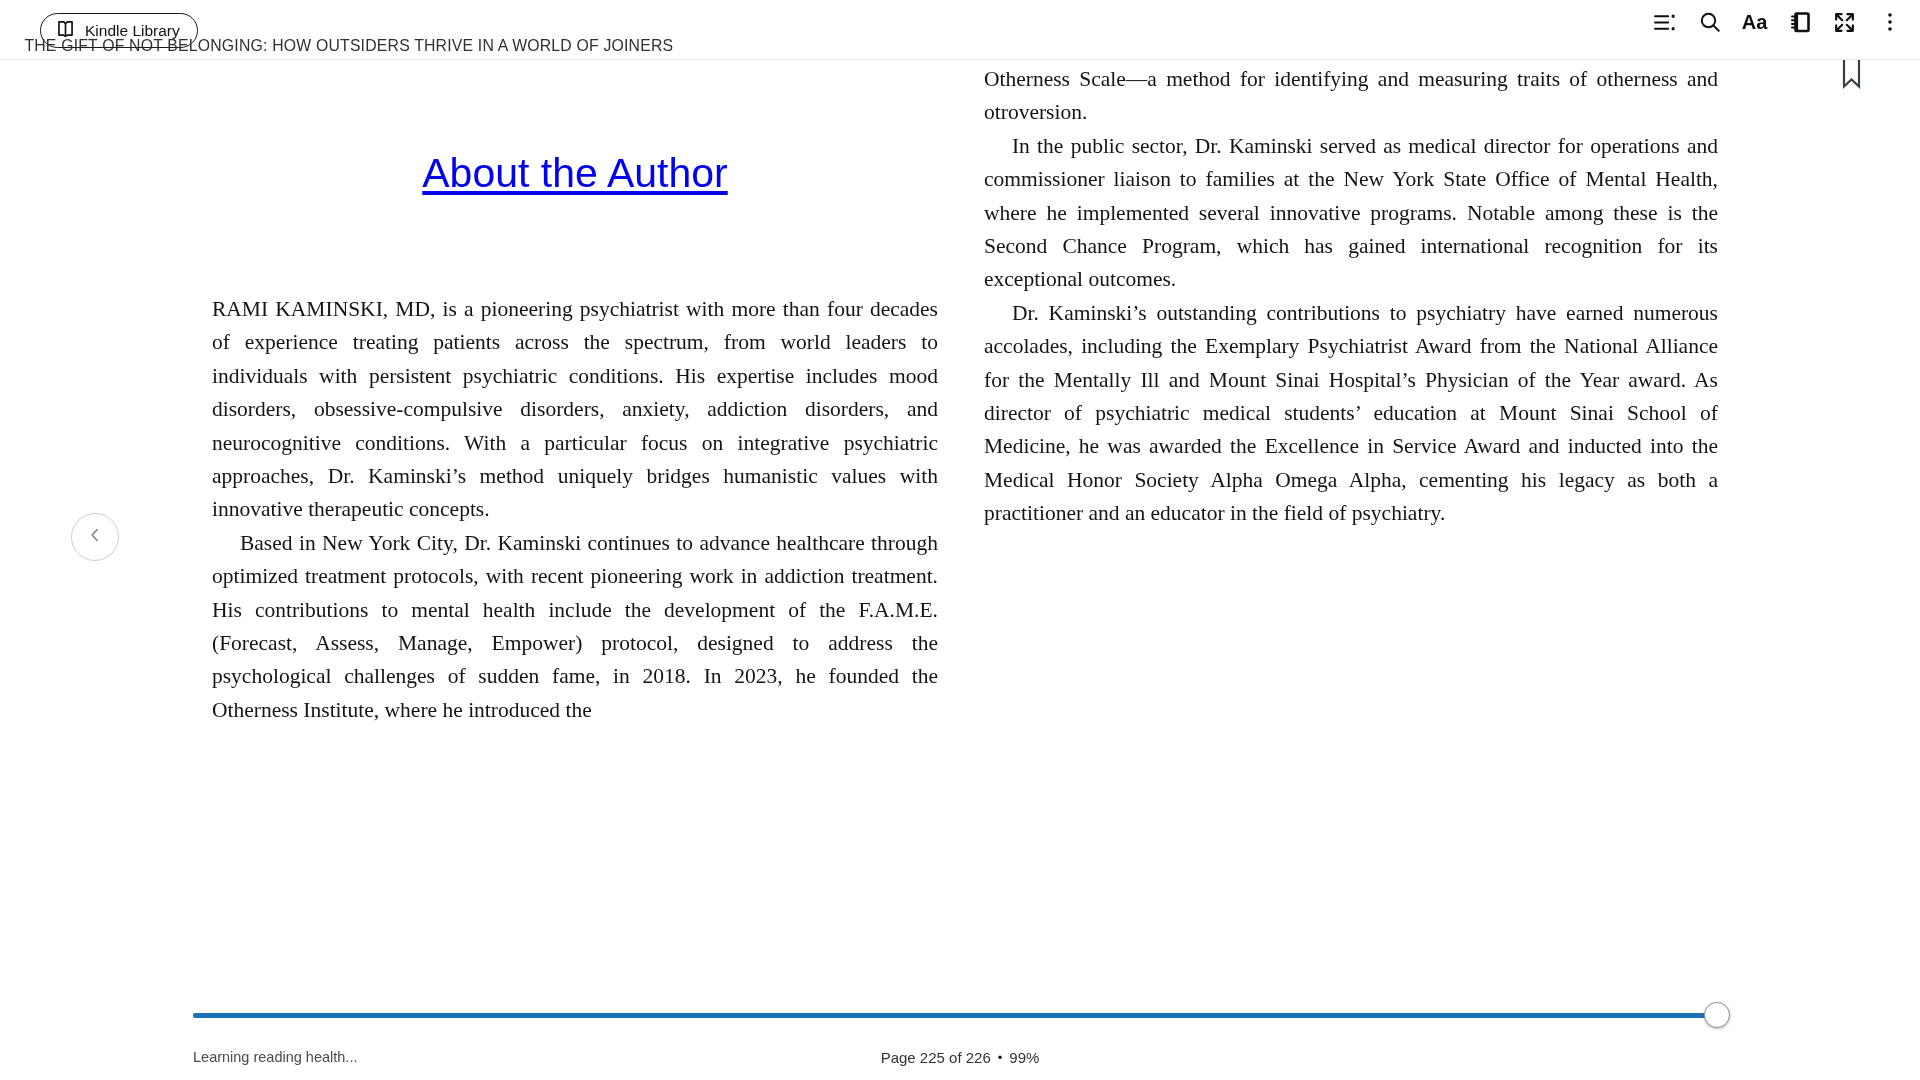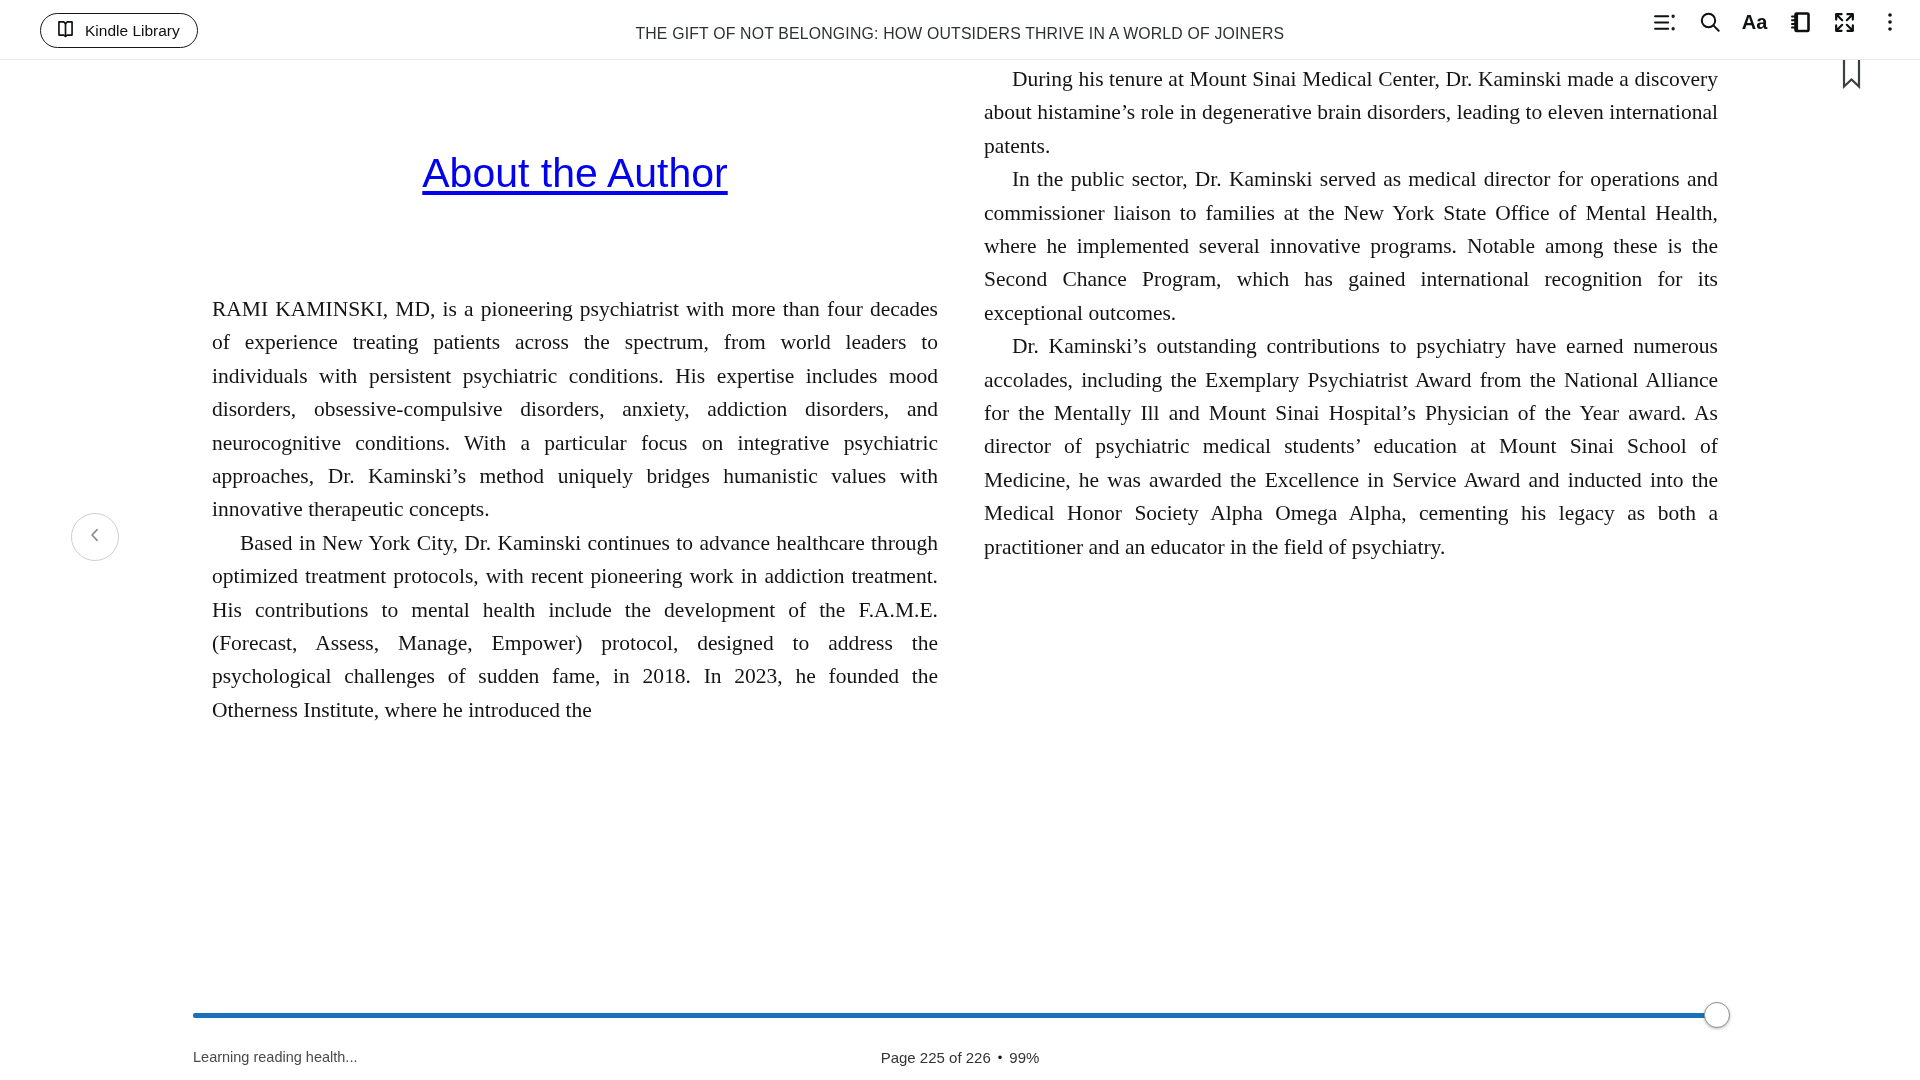--- a/index.html
+++ b/index.html
@@ -6,22 +6,22 @@
   html, body { width: 1920px; height: 1080px; overflow: hidden; background: #ffffff;
                font-family: "Liberation Sans", sans-serif; }
 
   
   .header { position: absolute; top: 0; left: 0; width: 1920px; height: 60px;
             background: #fff; border-bottom: 1px solid #eaeaea; z-index: 5; }
   .library-btn { position: absolute; left: 40px; top: 13px; height: 35px;
                  display: inline-flex; align-items: center; gap: 9px; padding: 0 17px 0 14px;
                  border: 1px solid #16191a; border-radius: 18px; background: #fff;
                  font-size: 15.5px; color: #0f1111; cursor: pointer; }
-  .page-title { position: absolute; left: 0; right: 0; top: 4px; height: 60px;
-                display: flex; align-items: center; justify-content: center; }
+  .page-title { position: absolute; left: 0; right: 0; top: 16px; height: 60px;
+                display: flex; align-items: center; justify-content: flex-start; }
   .page-title span { font-size: 17px; color: #2e3133; letter-spacing: 0.2px;
                      transform: scaleX(0.93); white-space: nowrap; }
   .header-icons { position: absolute; right: 8px; top: 0; height: 60px;
                   display: flex; align-items: flex-start; }
   .icon-btn { width: 45px; height: 44px; display: flex; align-items: center; justify-content: center;
               background: transparent; border: none; cursor: pointer; color: #0f1111; }
   .icon-btn svg { display: block; }
   .aa-label { font-size: 20px; font-weight: 600; color: #0f1111; font-family: "Liberation Sans", sans-serif; }
 
   .bookmark { position: absolute; left: 1842px; top: 60px; width: 19px; height: 29px; cursor: pointer; }
@@ -130,21 +130,21 @@
   </svg>
 </div>
 
 <div class="col col-left">
   <a class="chapter-heading">About the Author</a>
   <p><span class="lead-caps">RAMI KAMINSKI,</span><span> MD, is a pioneering psychiatrist with more than four decades of experience treating patients across the spectrum, from world leaders to individuals with persistent psychiatric conditions. His expertise includes mood disorders, obsessive-compulsive disorders, anxiety, addiction disorders, and neurocognitive conditions. With a particular focus on integrative psychiatric approaches, Dr. Kaminski’s method uniquely bridges humanistic values with innovative therapeutic concepts.</span></p>
   <p class="indent">Based in New York City, Dr. Kaminski continues to advance healthcare through optimized treatment protocols, with recent pioneering work in addiction treatment. His contributions to mental health include the development of the F.A.M.E. (Forecast, Assess, Manage, Empower) protocol, designed to address the psychological challenges of sudden fame, in 2018. In 2023, he founded the Otherness Institute, where he introduced the</p>
 </div>
 
 <div class="col col-right">
-  <p class="indent">During his tenure at Mount Sinai Medical Center, Dr. Kaminski made a discovery about histamine’s role in degenerative brain disorders, leading to eleven international patents.</p>
+  <p>Otherness Scale—a method for identifying and measuring traits of otherness and otroversion.</p>
   <p class="indent">In the public sector, Dr. Kaminski served as medical director for operations and commissioner liaison to families at the New York State Office of Mental Health, where he implemented several innovative programs. Notable among these is the Second Chance Program, which has gained international recognition for its exceptional outcomes.</p>
   <p class="indent">Dr. Kaminski’s outstanding contributions to psychiatry have earned numerous accolades, including the Exemplary Psychiatrist Award from the National Alliance for the Mentally Ill and Mount Sinai Hospital’s Physician of the Year award. As director of psychiatric medical students’ education at Mount Sinai School of Medicine, he was awarded the Excellence in Service Award and inducted into the Medical Honor Society Alpha Omega Alpha, cementing his legacy as both a practitioner and an educator in the field of psychiatry.</p>
 </div>
 
 <div class="nav-prev">
   <span>
     <svg width="20" height="20" viewBox="0 0 24 24" fill="none" stroke="#8b8b8b" stroke-width="2" stroke-linecap="round" stroke-linejoin="round">
       <polyline points="14.5,5.5 8.5,12 14.5,18.5"></polyline>
     </svg>
   </span>

